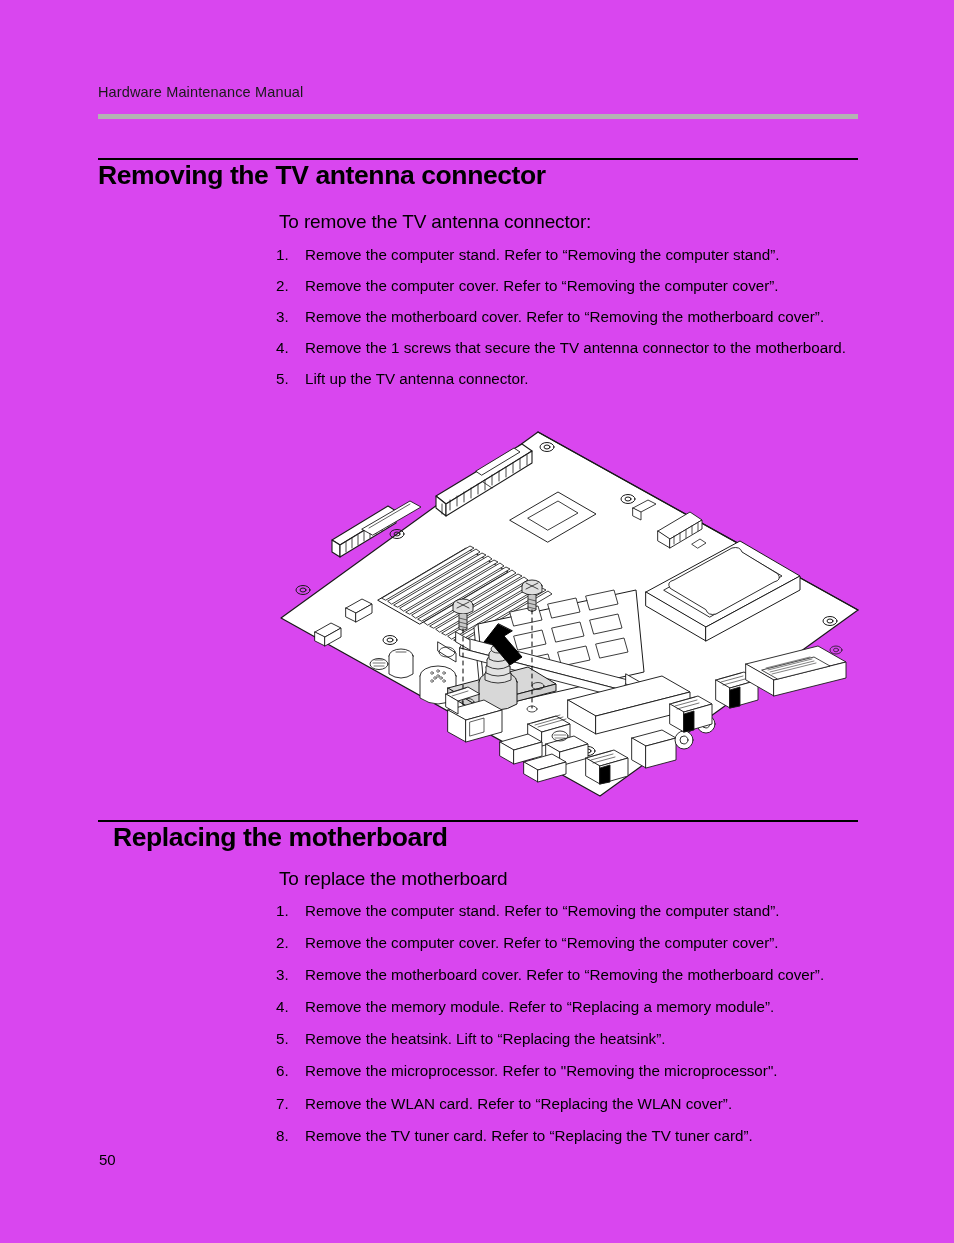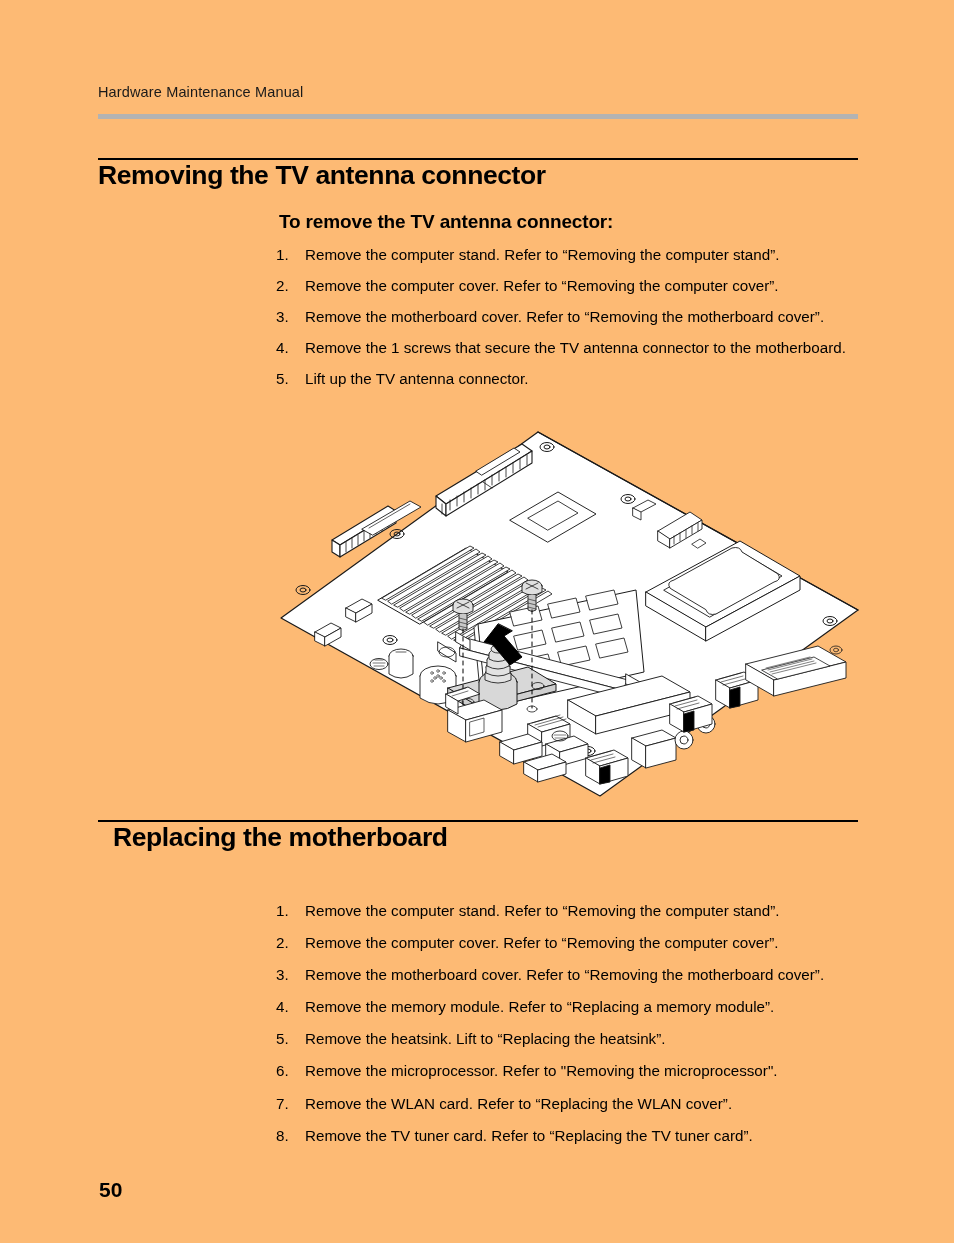--- a/index.html
+++ b/index.html
@@ -8,21 +8,21 @@
     background: #ffffff;
   }
   body {
     font-family: "Liberation Sans", sans-serif;
     color: #000000;
   }
   .page {
     position: relative;
     width: 954px;
     height: 1243px;
-    background: #fdba74;
+    background: #d946ef;
     overflow: hidden;
   }
 
   
   .running-header {
     position: absolute;
     left: 98px;
     top: 84px;
     font-size: 14.5px;
     letter-spacing: 0.01em;
@@ -51,21 +51,21 @@
     font-size: 26.5px;
     font-weight: bold;
     letter-spacing: -0.015em;
     color: #000000;
     white-space: nowrap;
   }
   .sub-title {
     position: absolute;
     left: 279px;
     font-size: 19px;
-    font-weight: bold;
+    font-weight: normal;
     letter-spacing: -0.008em;
     color: #000000;
     white-space: nowrap;
   }
 
   
   .steps {
     position: absolute;
     left: 276px;
     width: 588px;
@@ -85,23 +85,23 @@
   }
   .step-text {
     flex: 1 1 auto;
   }
   .steps.tight .step { margin-bottom: 9px; }
 
   
   .folio {
     position: absolute;
     left: 99px;
-    top: 1178px;
-    font-size: 21px;
-    font-weight: bold;
+    top: 1151px;
+    font-size: 15px;
+    font-weight: normal;
   }
 
   
   .figure {
     position: absolute;
     left: 270px;
     top: 424px;
     width: 600px;
     height: 380px;
   }
@@ -471,20 +471,21 @@
           <path d="M284 311 L296 311"></path>
             <path d="M285 314 L295 314"></path>
         </g>
       </g>
 
     </svg>
   </div>
 
   <div class="section-rule" style="top:820px;"></div>
   <div class="section-title" style="top:822px;margin-left:15px;">Replacing the motherboard</div>
+  <div class="sub-title" style="top:868px;">To replace the motherboard</div>
 
   <div class="steps tight" style="top:899px;">
     <div class="step">
       <span class="step-num">1.</span>
       <span class="step-text">Remove the computer stand. Refer to “Removing the computer stand”.</span>
     </div>
     <div class="step">
       <span class="step-num">2.</span>
       <span class="step-text">Remove the computer cover. Refer to “Removing the computer cover”.</span>
     </div>

